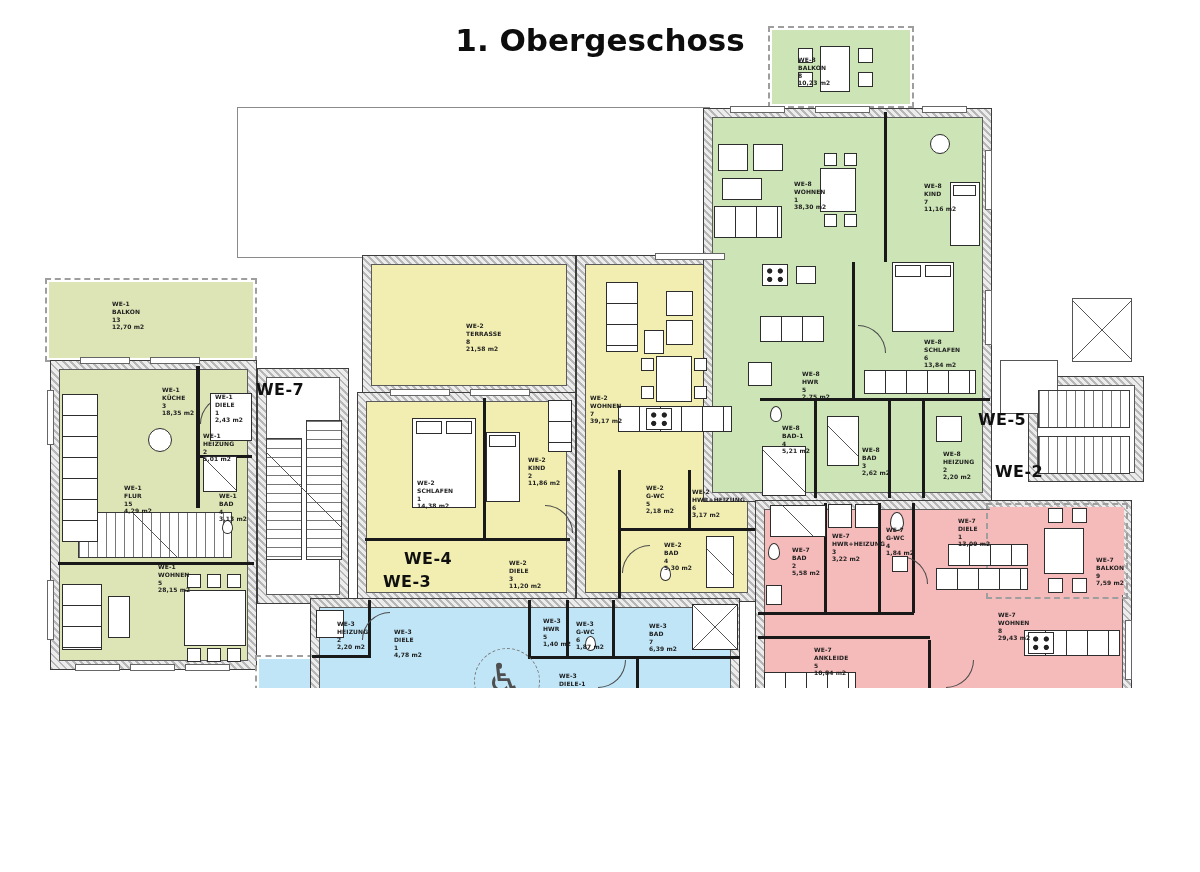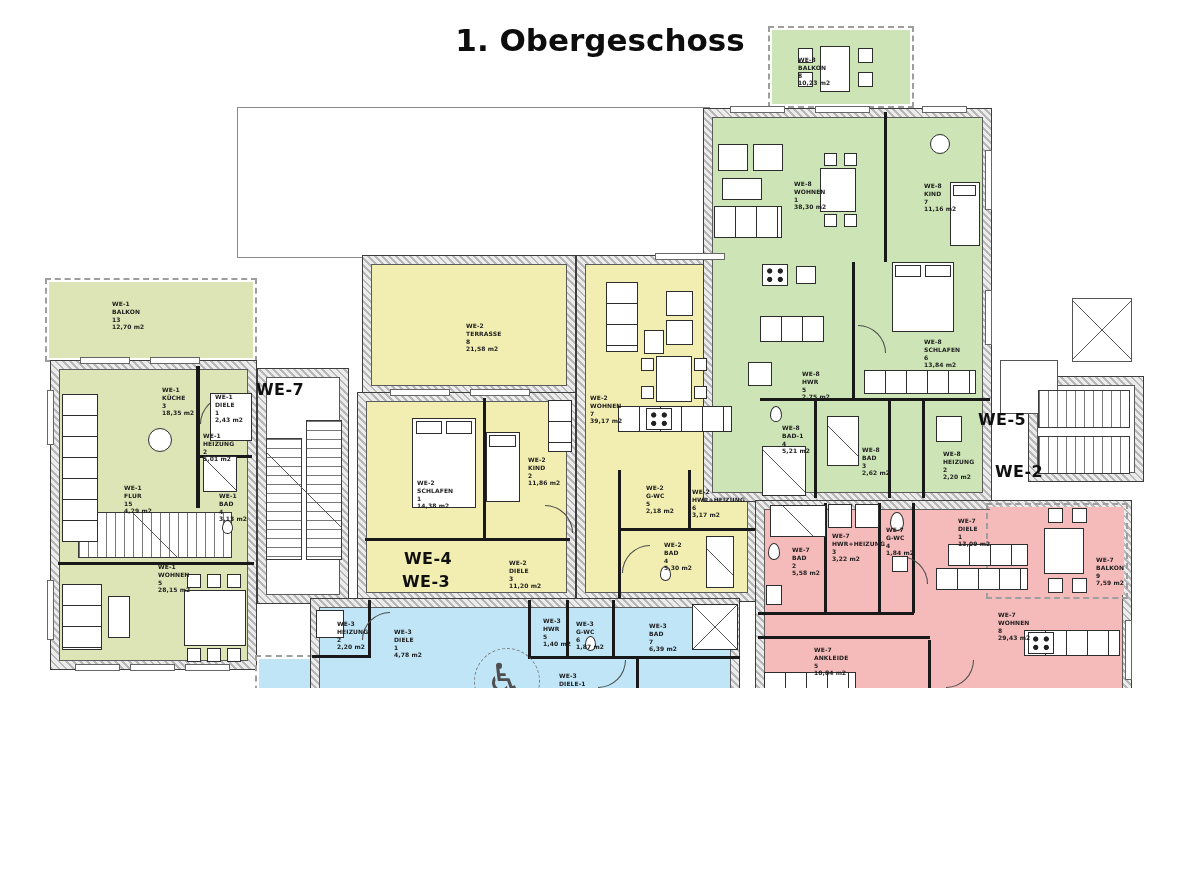--- a/index.html
+++ b/index.html
@@ -284,21 +284,21 @@
   <div class="furn cntH" style="left:764px;top:672px;width:92px;height:26px"></div>
   <div class="furn" style="left:762px;top:720px;width:70px;height:92px"></div>
   <div class="pillow" style="left:766px;top:724px;width:28px;height:13px"></div>
   <div class="pillow" style="left:798px;top:724px;width:28px;height:13px"></div>
   <div class="furn" style="left:903px;top:716px;width:32px;height:66px"></div>
   <div class="pillow" style="left:906px;top:719px;width:25px;height:12px"></div>
   <div class="furn round" style="left:940px;top:790px;width:18px;height:18px"></div>
 
   <div class="bl" style="left:256px;top:380px">WE-7</div>
   <div class="bl" style="left:404px;top:549px">WE-4</div>
-  <div class="bl" style="left:402px;top:572px">WE-3</div>
+  <div class="bl" style="left:383px;top:572px">WE-3</div>
   <div class="bl" style="left:978px;top:410px">WE-5</div>
   <div class="bl" style="left:995px;top:462px">WE-2</div>
 
   <div class="rl" style="left:112px;top:300px">WE-1
 BALKON
 13
 12,70 m2</div>
   <div class="rl" style="left:162px;top:386px">WE-1
 KÜCHE
 3

